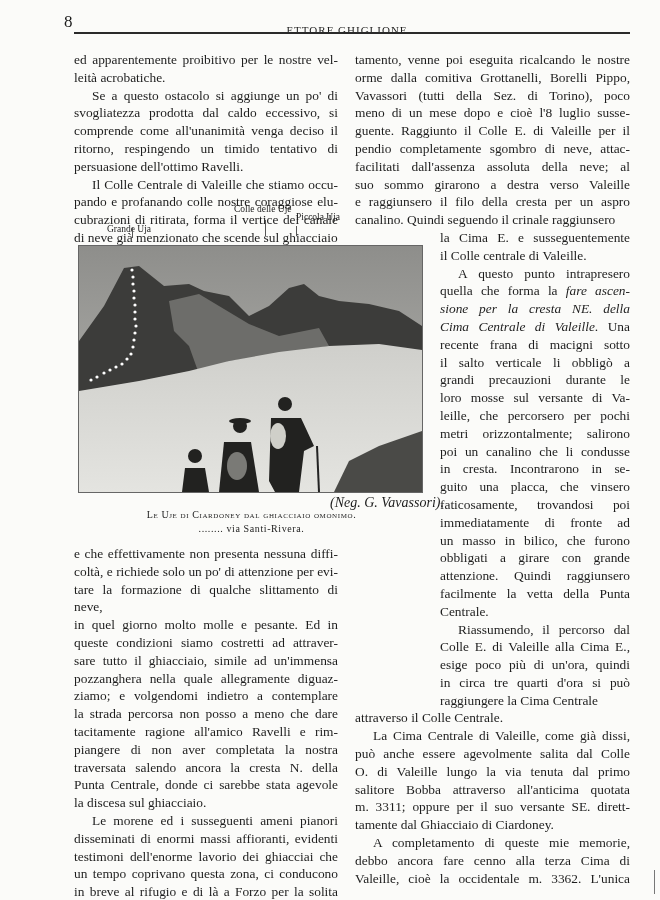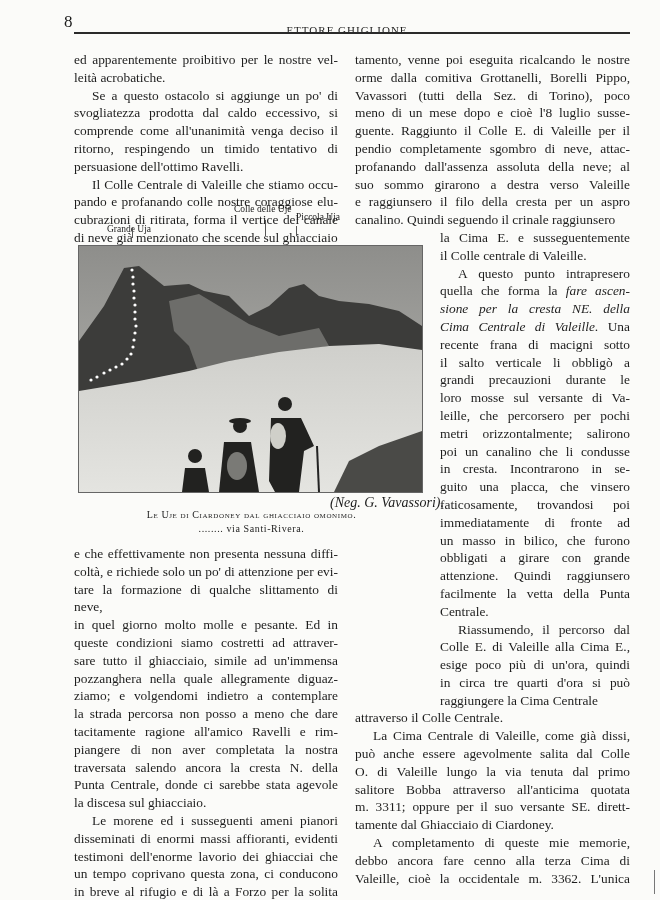--- a/index.html
+++ b/index.html
@@ -158,21 +158,21 @@
 
 <div class="col right">
   <div id="right-top">
       <div>
         <span class="line">tamento, venne poi eseguita ricalcando le nostre</span>
         <span class="line">orme dalla comitiva Grottanelli, Borelli Pippo,</span>
         <span class="line">Vavassori (tutti della Sez. di Torino), poco</span>
         <span class="line">meno di un mese dopo e cioè l'8 luglio susse-</span>
         <span class="line">guente. Raggiunto il Colle E. di Valeille per il</span>
         <span class="line">pendio completamente sgombro di neve, attac-</span>
-        <span class="line">profanando dall'assenza assoluta della neve; al</span>
+        <span class="line">facilitati dall'assenza assoluta della neve; al</span>
         <span class="line">suo sommo girarono a destra verso Valeille</span>
         <span class="line">e raggiunsero il filo della cresta per un aspro</span>
         <span class="line last">canalino. Quindi seguendo il crinale raggiunsero</span>
       </div>
     </div>
   <div class="narrow" id="right-narrow">
       <div>
         <span class="line">la Cima E. e susseguentemente</span>
         <span class="line last">il Colle centrale di Valeille.</span>
       </div>

